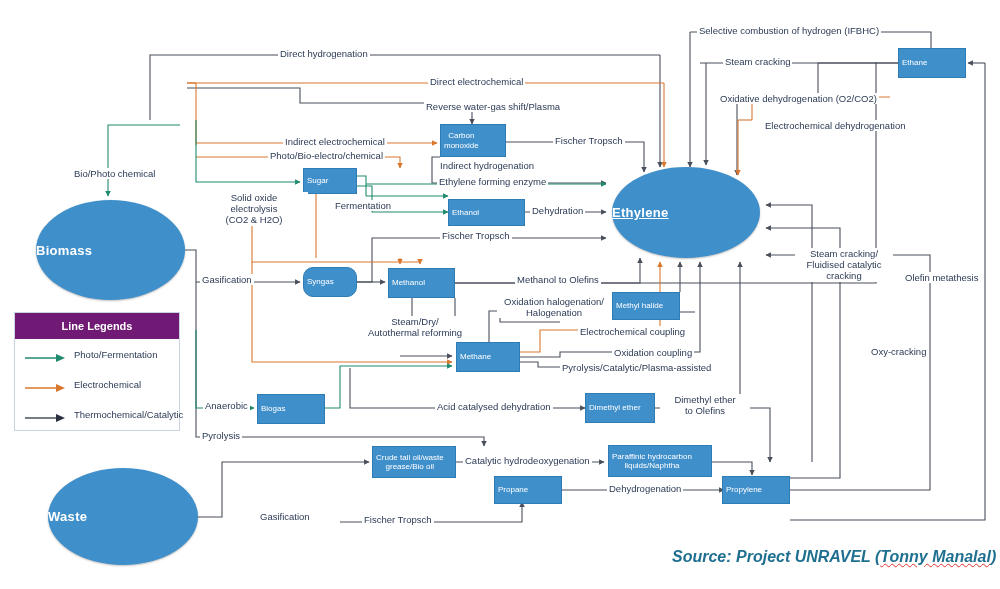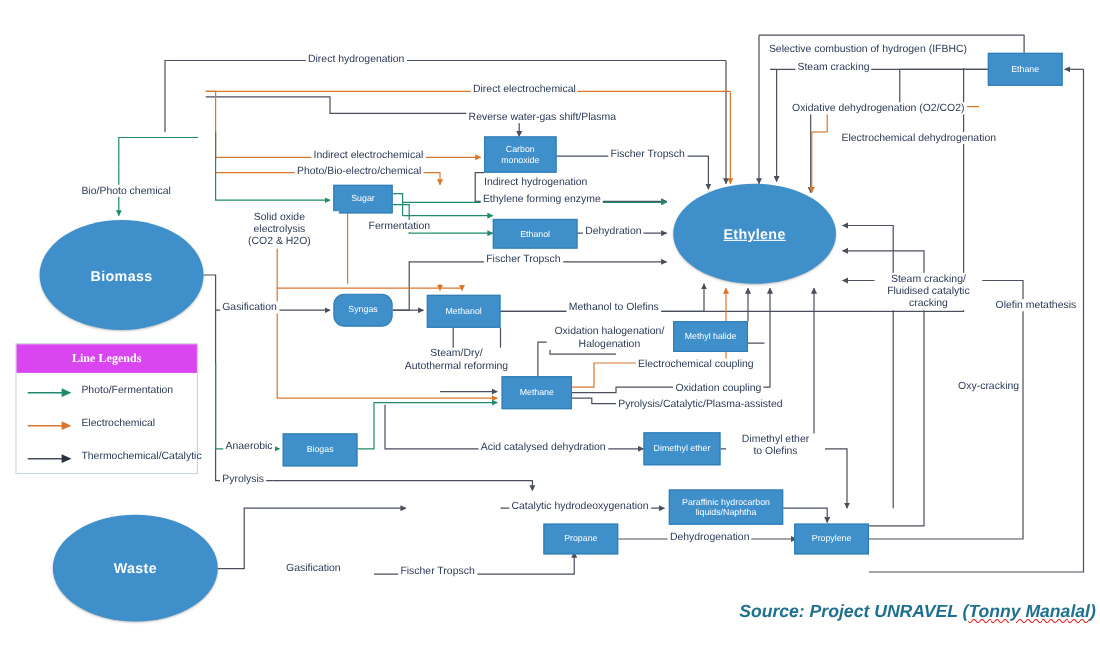--- a/index.html
+++ b/index.html
@@ -1,35 +1,35 @@
 <!DOCTYPE html>
 <html><head>
 <meta charset="utf-8">
 <style>
   html,body{margin:0;padding:0;background:#ffffff;}
   body{width:1000px;height:589px;overflow:hidden;font-family:"Liberation Sans",sans-serif;}
   #canvas{position:relative;width:1000px;height:589px;background:#fff;}
   svg#wires{position:absolute;left:0;top:0;width:1000px;height:589px;}
 
-  .node{position:absolute;box-sizing:border-box;display:flex;align-items:center;justify-content:center;
+  .node{position:absolute;box-sizing:border-box;display:flex;align-items:center;
         text-align:center;color:#ffffff;font-family:"Liberation Sans",sans-serif;}
   .ell{border-radius:50%;background:#3f8fcb;box-shadow:0 1px 2px rgba(0,0,0,.25);
        font-weight:bold;letter-spacing:.3px;}
   .ell.src{font-size:13px;}
   .ell.prod{font-size:13px;}
   .rect{background:#3f8fcb;border:1px solid #2f7cb5;font-size:8px;line-height:1.15;padding:2px 3px;}
 
   .lbl{position:absolute;color:#2b3a55;font-size:9.5px;line-height:1.18;
        font-family:"Liberation Sans",sans-serif;white-space:pre;background:#fff;padding:0 2px;}
   .lbl.c{text-align:center;}
 
   #legend{position:absolute;left:14px;top:312px;width:166px;height:119px;background:#fff;
           border:1px solid #c9d4de;box-sizing:border-box;}
-  #legend .lgHead{height:26px;background:#d946ef;color:#fff;font-weight:bold;font-size:11px;
-          display:flex;align-items:center;justify-content:center;font-family:Liberation Serif, serif;}
+  #legend .lgHead{height:26px;background:#701a75;color:#fff;font-weight:bold;font-size:11px;
+          display:flex;align-items:center;justify-content:center;}
   #legend .lgRow{display:flex;align-items:center;height:30px;padding-left:10px;}
   #legend .lgRow .swatch{width:42px;height:10px;position:relative;margin-right:7px;flex:0 0 42px;}
   #legend .lgRow .txt{font-size:9.5px;color:#2b3a55;}
 
   #source{position:absolute;left:672px;top:548px;font-style:italic;font-weight:bold;font-size:16px;
           color:#1f7090;font-family:"Liberation Sans",sans-serif;white-space:nowrap;}
   #source .sq{text-decoration:underline;text-decoration-color:#e03030;
           text-decoration-style:wavy;text-decoration-thickness:1px;}
 </style>
 </head>
@@ -207,20 +207,24 @@
     <span>Methyl halide</span>
   </div>
   <div class="node rect" style="left:456px;top:342px;width:64px;height:30px;">
     <span>Methane</span>
   </div>
   <div class="node rect" style="left:257px;top:394px;width:68px;height:30px;">
     <span>Biogas</span>
   </div>
   <div class="node rect" style="left:585px;top:393px;width:70px;height:30px;">
     <span>Dimethyl ether</span>
+  </div>
+  <div class="node rect" style="left:372px;top:446px;width:84px;height:32px;">
+    <span style="white-space:pre-line;">Crude tall oil/waste
+grease/Bio oil</span>
   </div>
   <div class="node rect" style="left:608px;top:445px;width:104px;height:32px;">
     <span style="white-space:pre-line;">Paraffinic hydrocarbon
 liquids/Naphtha</span>
   </div>
   <div class="node rect" style="left:494px;top:476px;width:68px;height:28px;">
     <span>Propane</span>
   </div>
   <div class="node rect" style="left:722px;top:476px;width:68px;height:28px;">
     <span>Propylene</span>
@@ -255,21 +259,21 @@
 Autothermal reforming</div>
   <div class="lbl" style="left:578px;top:326px;">Electrochemical coupling</div>
   <div class="lbl" style="left:612px;top:347px;">Oxidation coupling</div>
   <div class="lbl" style="left:560px;top:362px;">Pyrolysis/Catalytic/Plasma-assisted</div>
   <div class="lbl" style="left:435px;top:401px;">Acid catalysed dehydration</div>
   <div class="lbl c" style="left:660px;top:394px;width:86px;">Dimethyl ether
 to Olefins</div>
   <div class="lbl" style="left:463px;top:455px;">Catalytic hydrodeoxygenation</div>
   <div class="lbl" style="left:607px;top:483px;">Dehydrogenation</div>
   <div class="lbl" style="left:362px;top:514px;">Fischer Tropsch</div>
-  <div class="lbl" style="left:697px;top:25px;margin-top:14px;">Selective combustion of hydrogen (IFBHC)</div>
+  <div class="lbl" style="left:697px;top:25px;">Selective combustion of hydrogen (IFBHC)</div>
   <div class="lbl" style="left:723px;top:56px;">Steam cracking</div>
   <div class="lbl" style="left:718px;top:93px;">Oxidative dehydrogenation (O2/CO2)</div>
   <div class="lbl" style="left:763px;top:120px;">Electrochemical dehydrogenation</div>
   <div class="lbl c" style="left:795px;top:248px;width:94px;">Steam cracking/
 Fluidised catalytic
 cracking</div>
   <div class="lbl" style="left:903px;top:272px;">Olefin metathesis</div>
   <div class="lbl" style="left:869px;top:346px;">Oxy-cracking</div>
 
   <div id="legend">

